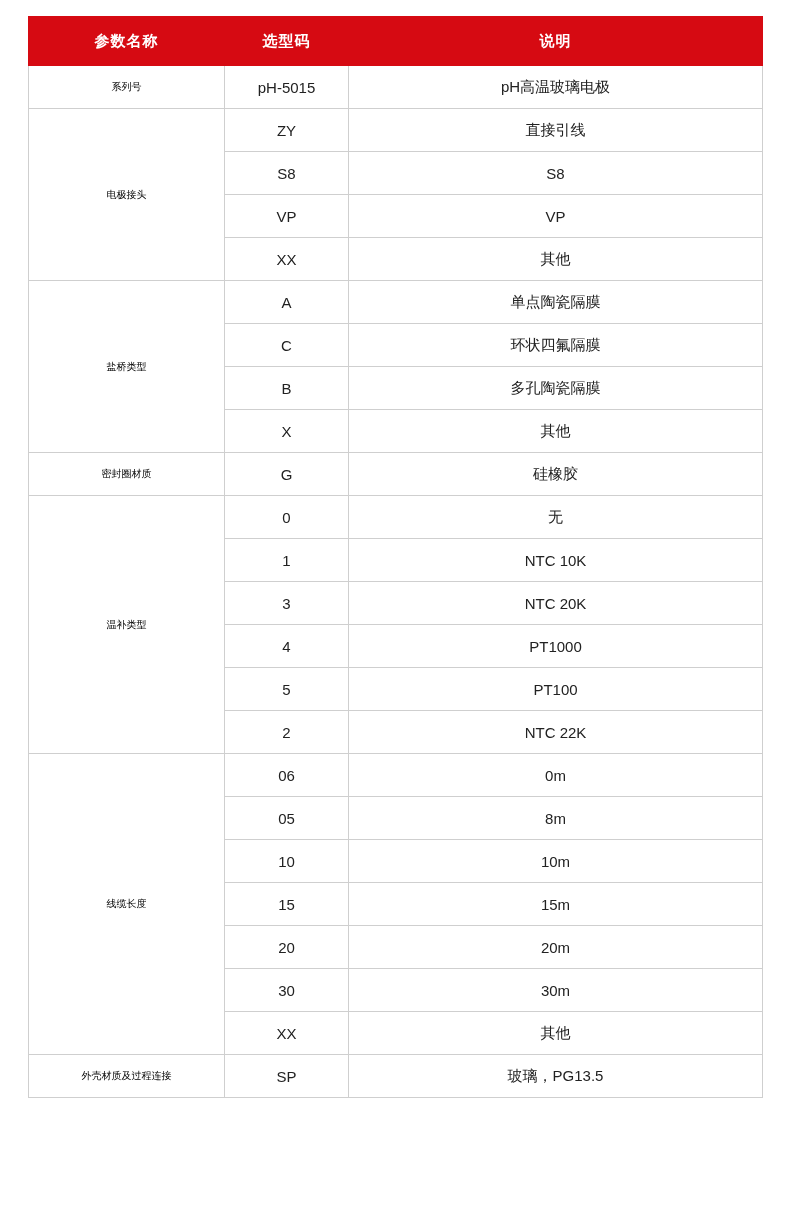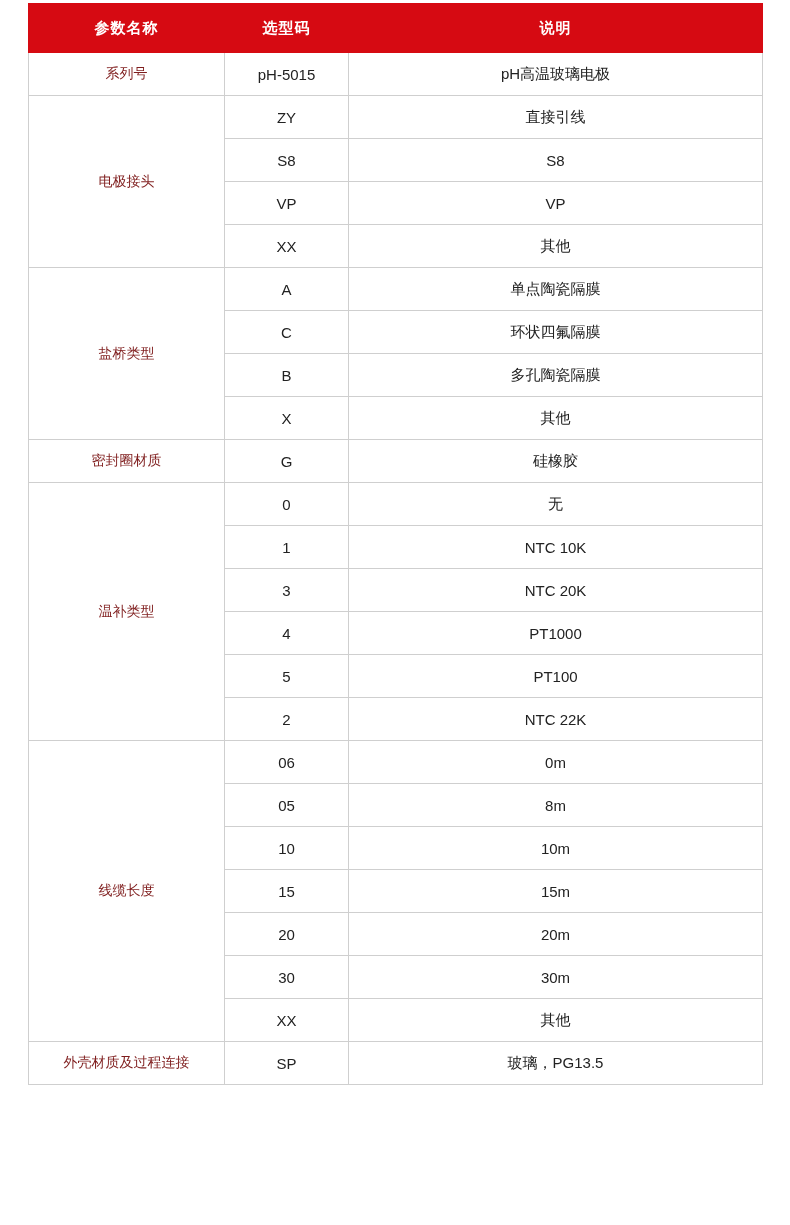--- a/index.html
+++ b/index.html
@@ -24,21 +24,21 @@
     text-align: center;
     font-size: 46px;
     font-weight: bold;
     letter-spacing: 4px;
     color: #1b1b1b;
     padding-top: 42px;
     padding-bottom: 30px;
     font-family: "Liberation Sans", "DejaVu Sans", sans-serif;
   }
   .table-wrap {
-    padding: 3px 28px;
+    padding: 16px 28px;
   }
   table.spec {
     width: 734px;
     border-collapse: collapse;
     table-layout: fixed;
   }
   table.spec col.c1 { width: 196px; }
   table.spec col.c2 { width: 124px; }
   table.spec col.c3 { width: 414px; }
 
@@ -55,22 +55,22 @@
   table.spec td {
     border: 1px solid #cfcfcf;
     height: 40px;
     text-align: center;
     vertical-align: middle;
     font-size: 15px;
     color: #222222;
     background: #ffffff;
   }
   table.spec td.label {
-    font-size: 14px;
-    color: #7f1d1d;
+    font-size: 10px;
+    color: #000000;
   }
   table.spec td.code {
     font-size: 15px;
     text-align: center;
   }
   table.spec td.desc {
     font-size: 15px;
   }
 </style>
 </head>

